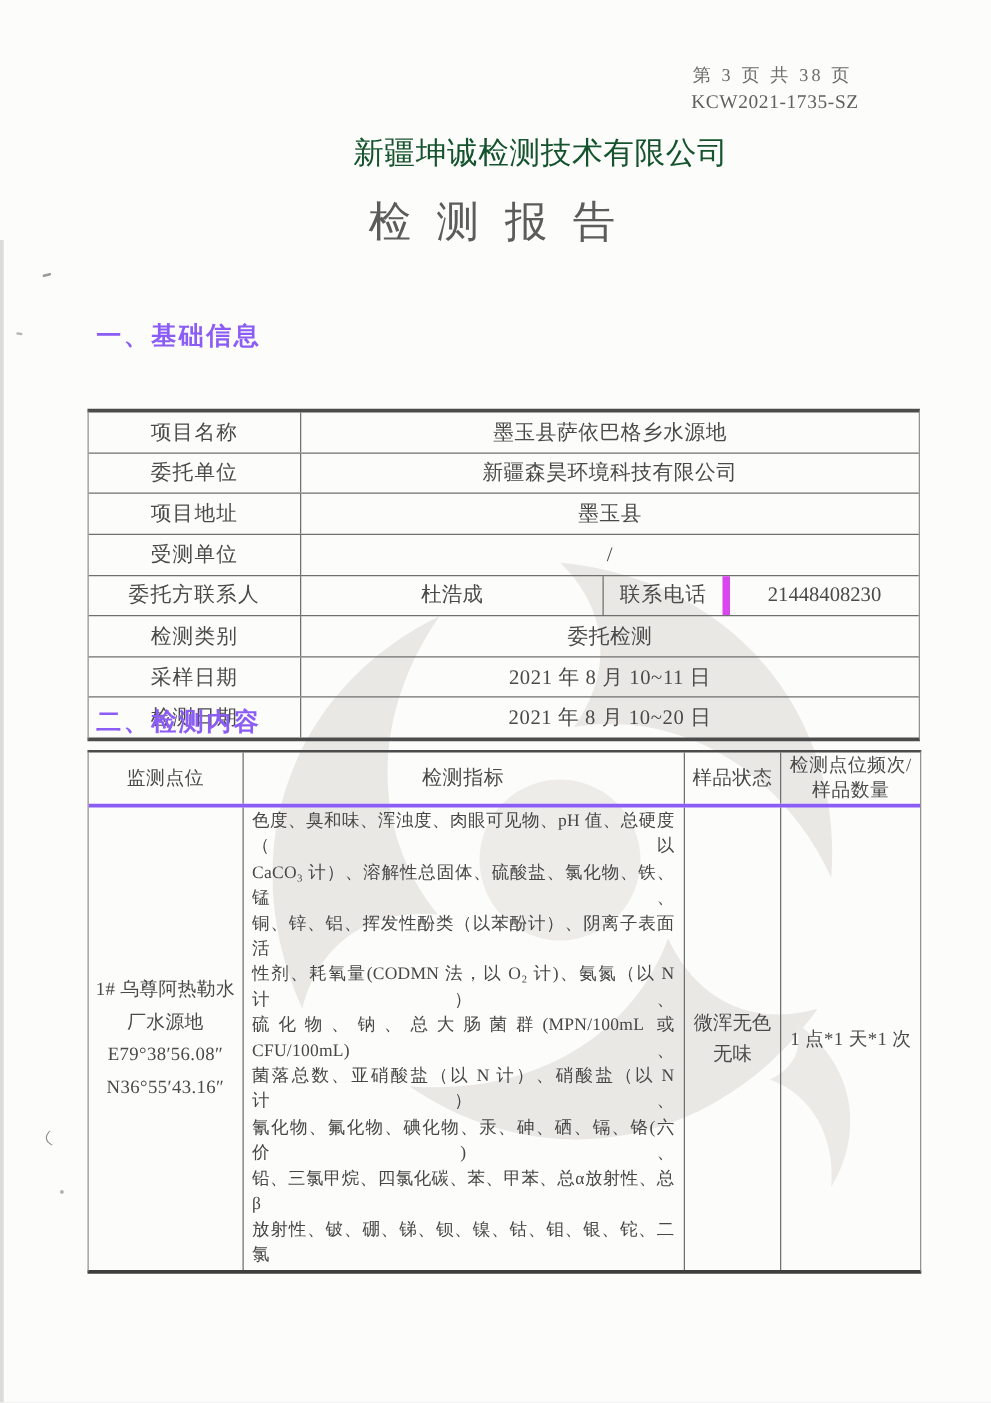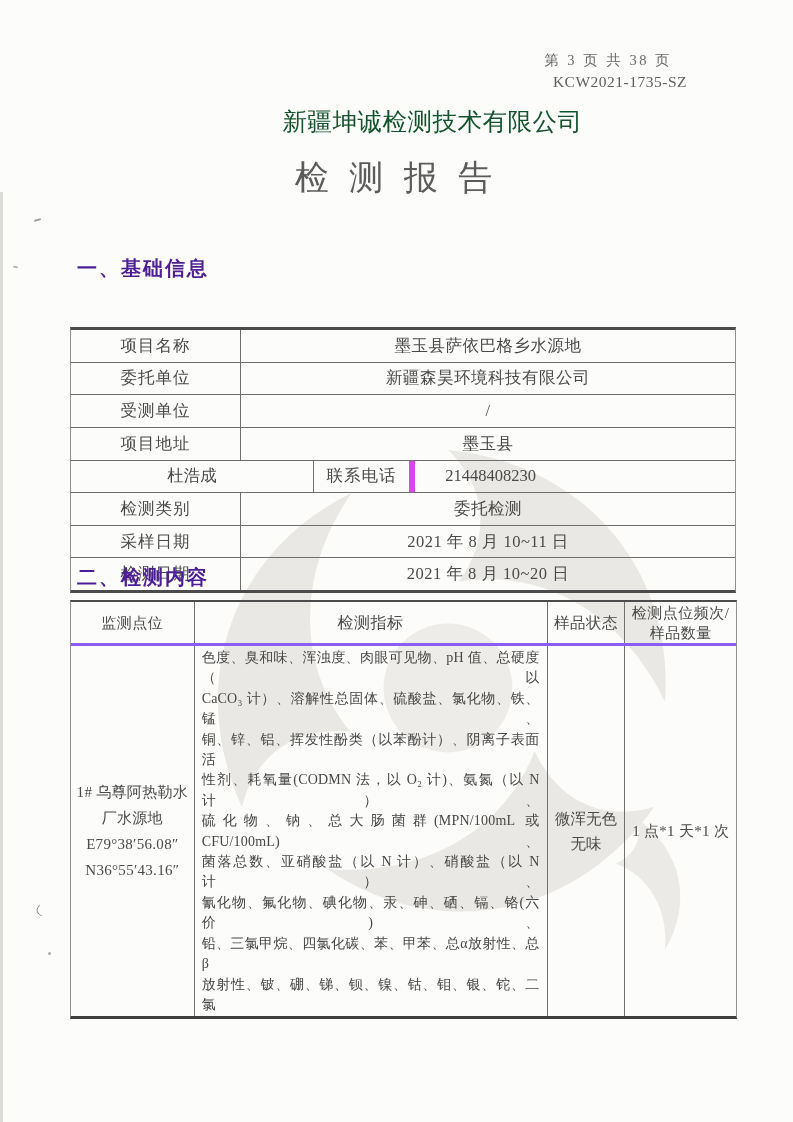--- a/index.html
+++ b/index.html
@@ -14,26 +14,26 @@
   .speck{position:absolute;background:#9a9a9a;border-radius:50%;}
   .speck.s1{left:34px;top:219px;width:7px;height:2px;transform:rotate(-15deg);border-radius:2px;}
   .speck.s2{left:13px;top:266px;width:5px;height:2px;transform:rotate(10deg);border-radius:2px;opacity:.7;}
   .speck.s3{left:36px;top:906px;width:8px;height:8px;background:transparent;border-left:1.5px solid #8e8e8e;border-bottom:1.5px solid #8e8e8e;border-radius:0 0 0 6px;transform:rotate(35deg);}
   .speck.s4{left:48px;top:952px;width:3px;height:3px;opacity:.8;}
 
   
   .watermark{position:absolute;left:168px;top:408px;width:560px;height:560px;pointer-events:none;}
   .watermark2{position:absolute;left:470px;top:770px;width:250px;height:250px;transform:rotate(28deg);pointer-events:none;}
 
-  .page-indicator{position:absolute;top:51px;right:121px;font-size:14.5px;letter-spacing:2.5px;color:#6b6b6b;}
+  .page-indicator{position:absolute;top:51px;right:111px;font-size:14.5px;letter-spacing:2.5px;color:#6b6b6b;}
   .report-no{position:absolute;top:73px;right:106px;font-size:15.5px;letter-spacing:.5px;color:#606060;}
   .company-name{position:absolute;top:105px;left:0;width:100%;text-align:center;font-size:24.5px;letter-spacing:.5px;color:#14532d;padding-left:36px;}
   .report-title{position:absolute;top:155px;left:0;width:100%;text-align:center;font-size:34px;letter-spacing:6px;color:#5c5c5c;}
 
-  .sec-heading{position:absolute;left:77px;font-size:20px;font-weight:bold;letter-spacing:2px;color:#4c1d95;}
+  .sec-heading{position:absolute;left:77px;font-size:20px;font-weight:bold;letter-spacing:2px;color:#8b5cf6;}
   .sec-heading.h1{top:255px;}
   .sec-heading.h2{top:564px;}
 
   
   .t1{position:absolute;left:70px;top:292px;width:666px;height:266px;
       border-top:3px solid #4c4c4c;border-bottom:3px solid #4c4c4c;
       border-left:1px solid #919191;border-right:1px solid #919191;
       display:flex;flex-direction:column;box-sizing:border-box;font-size:16.5px;margin-top:35px;}
   .t1-row{flex:1;display:flex;border-bottom:1px solid #6f6f6f;}
   .t1-row:last-child{border-bottom:none;}
@@ -102,28 +102,29 @@
   <div class="t1">
     <div class="t1-row">
       <div class="cell t1-label">项目名称</div>
       <div class="cell t1-value">墨玉县萨依巴格乡水源地</div>
     </div>
     <div class="t1-row">
       <div class="cell t1-label">委托单位</div>
       <div class="cell t1-value">新疆森昊环境科技有限公司</div>
     </div>
     <div class="t1-row">
+      <div class="cell t1-label">项目地址</div>
+      <div class="cell t1-value">墨玉县</div>
+    </div>
+    <div class="t1-row">
       <div class="cell t1-label">受测单位</div>
       <div class="cell t1-value">/</div>
     </div>
     <div class="t1-row">
-      <div class="cell t1-label">项目地址</div>
-      <div class="cell t1-value">墨玉县</div>
-    </div>
-    <div class="t1-row">
+      <div class="cell t1-label">委托方联系人</div>
       <div class="cell t1-value2">杜浩成</div>
       <div class="cell t1-label2">联系电话</div>
       <div class="cell t1-value3">21448408230</div>
     </div>
     <div class="t1-row">
       <div class="cell t1-label">检测类别</div>
       <div class="cell t1-value">委托检测</div>
     </div>
     <div class="t1-row">
       <div class="cell t1-label">采样日期</div>

